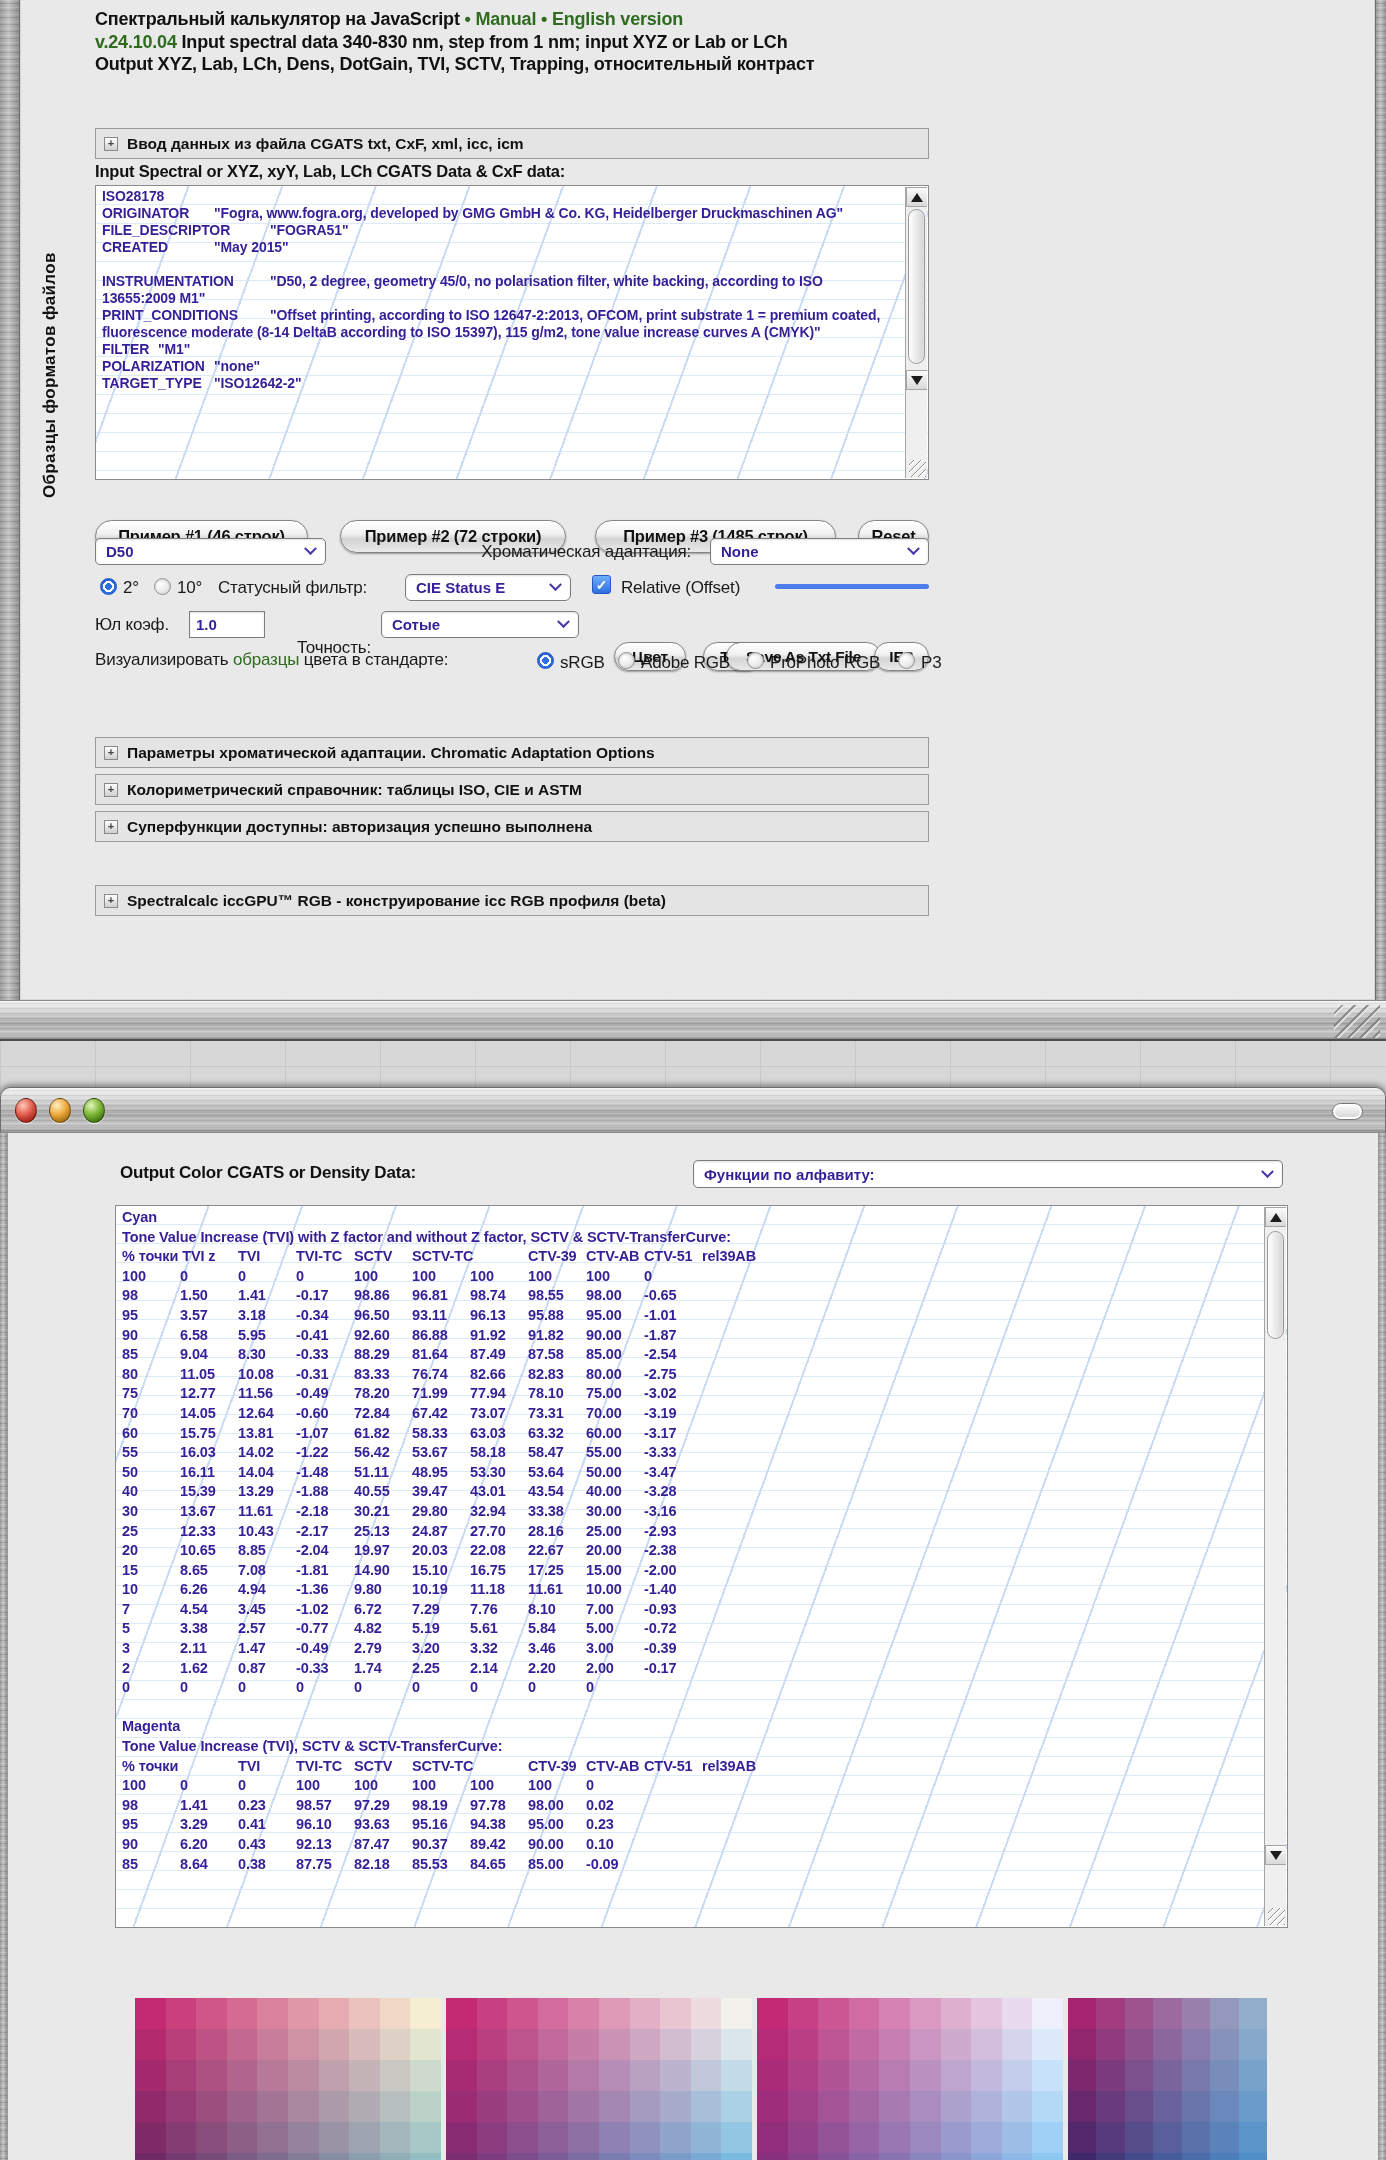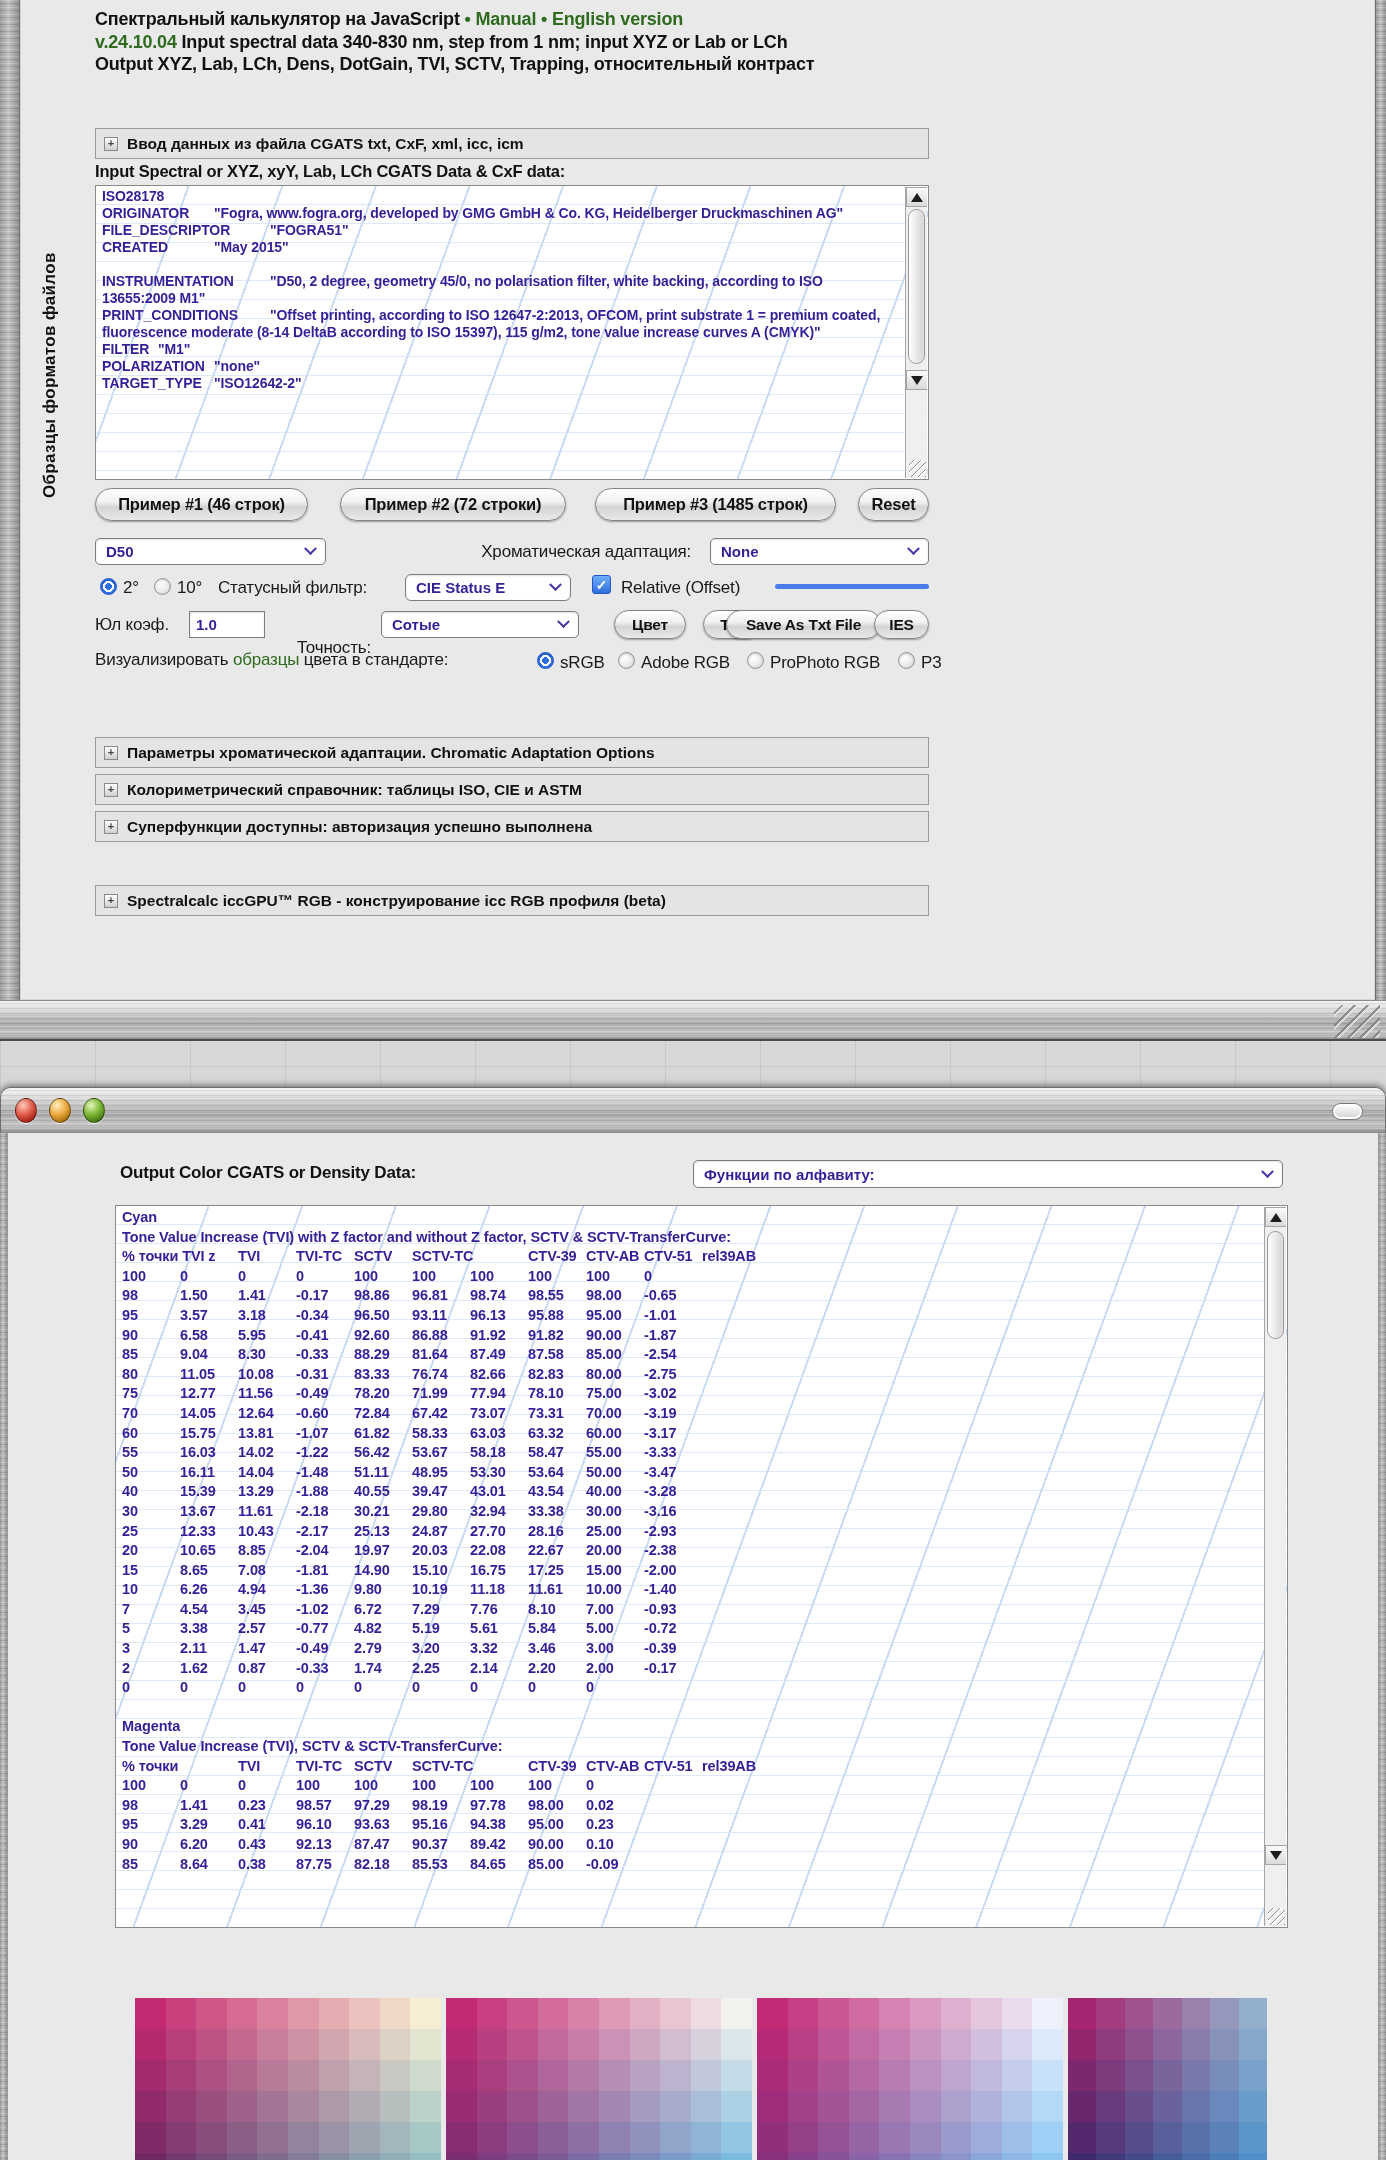--- a/index.html
+++ b/index.html
@@ -95,21 +95,21 @@
     position:absolute; right:2px; bottom:2px; width:17px; height:17px;
     background:repeating-linear-gradient(135deg, transparent 0 3px, #8f8f8f 3px 4px, #ffffff 4px 5px);
   }
 
   
   .pill {
     position:absolute; height:33px; border:1px solid #848484; border-radius:17px;
     background:linear-gradient(180deg,#ffffff 0%,#f1f1f1 42%,#d4d4d4 58%,#e9e9e9 100%);
     box-shadow:0 1px 2px rgba(0,0,0,.35), inset 0 1px 0 #fff;
     display:flex; align-items:center; justify-content:center;
-    font-size:16.5px; font-weight:bold; color:#111; letter-spacing:-0.2px;
+    font-size:16.5px; font-weight:bold; color:#111; letter-spacing:-0.2px;margin-top:32px;
   }
   .pill.small { height:29px; border-radius:15px; font-size:15.5px; }
 
   
   .select {
     position:absolute; height:27px; background:#fff; border:1px solid #7d7d7d; border-radius:5px;
     display:flex; align-items:center; padding:0 10px;
     font-size:15px; font-weight:bold; color:#351e96;
     box-shadow:inset 0 1px 2px rgba(0,0,0,.12);
   }

